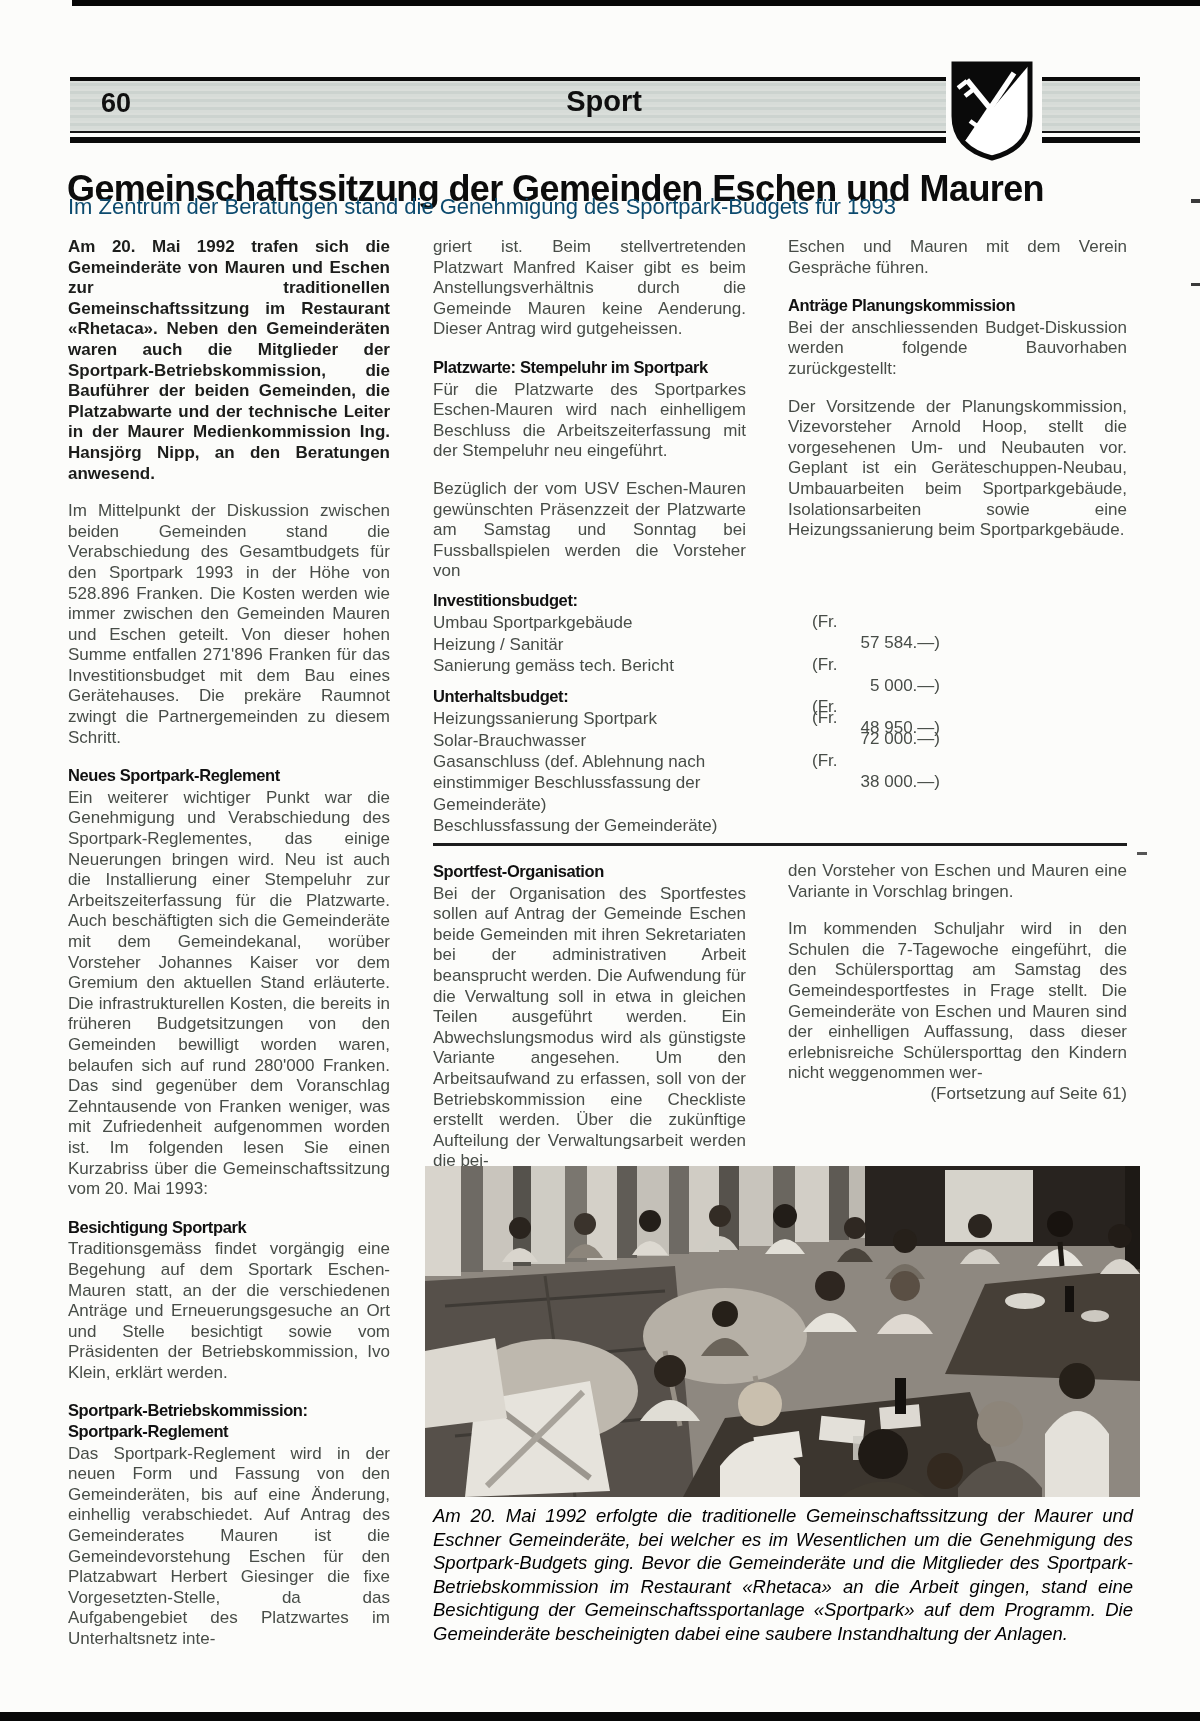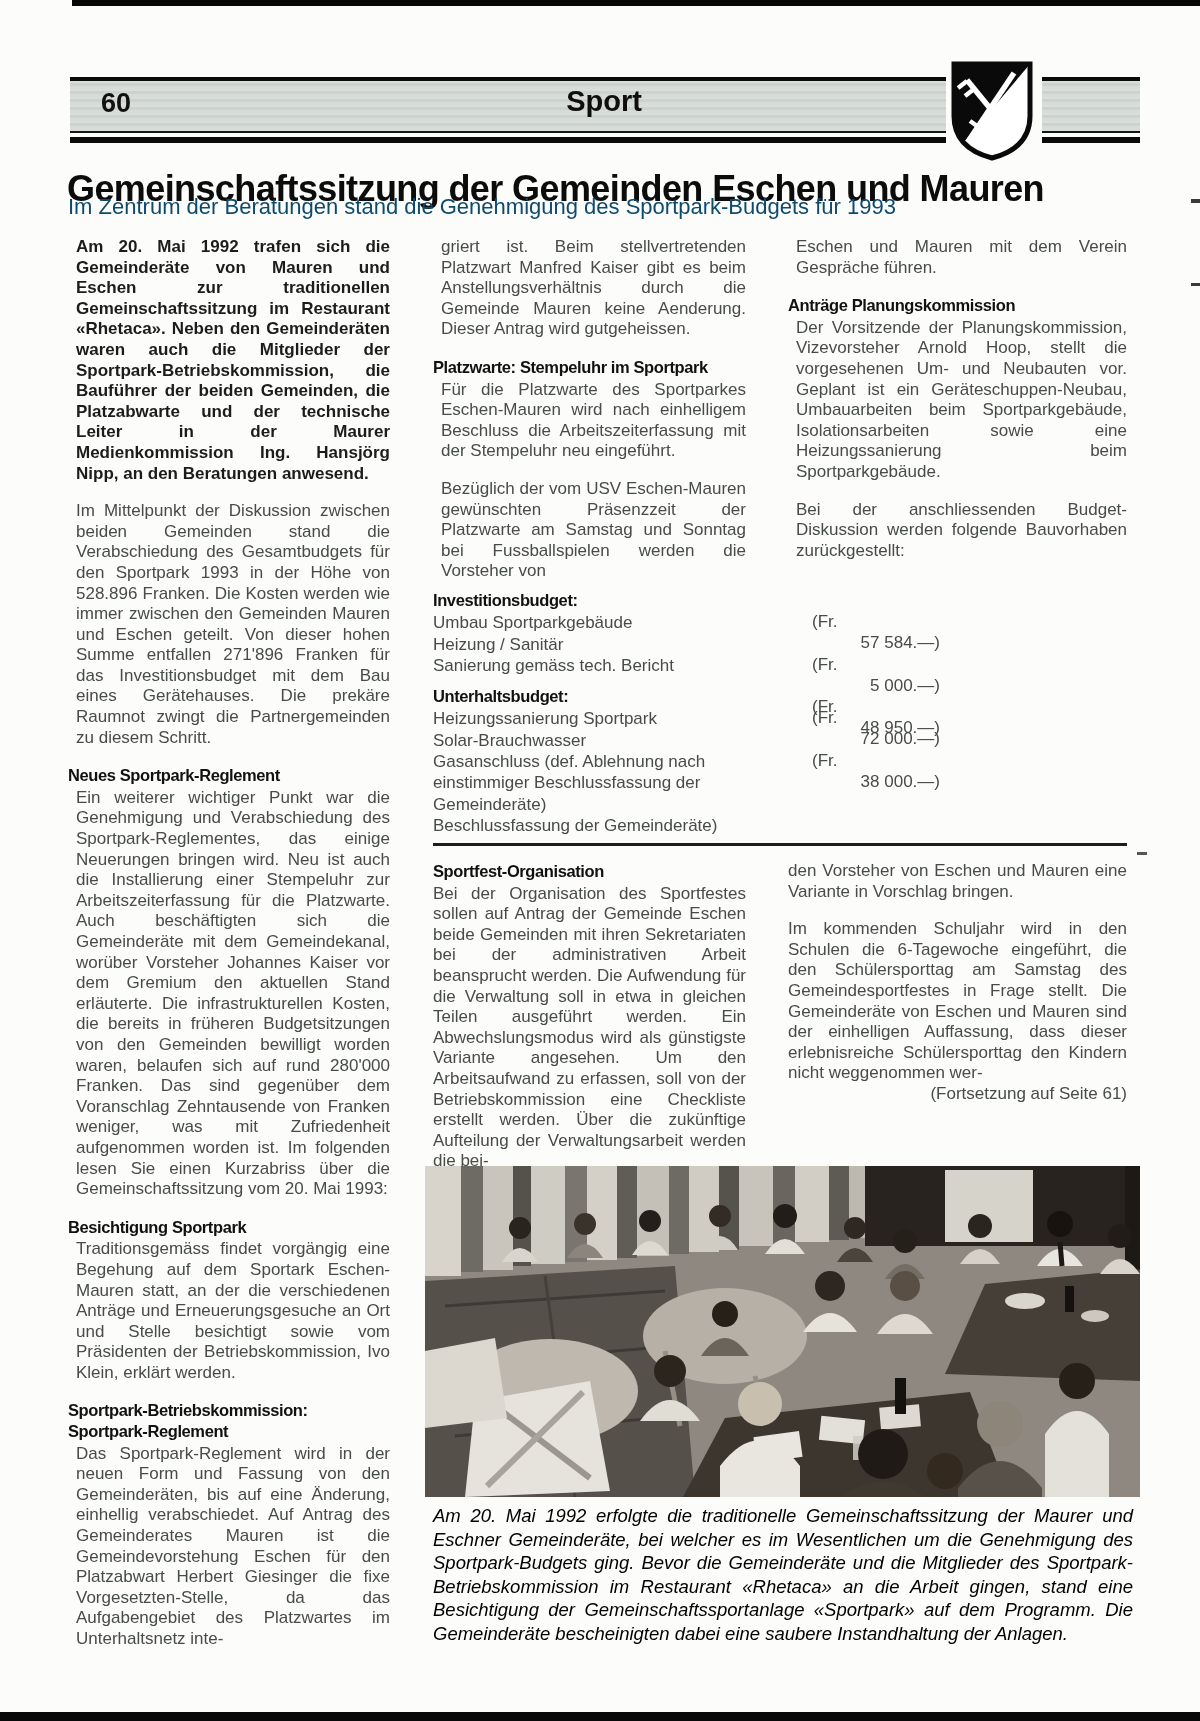--- a/index.html
+++ b/index.html
@@ -36,21 +36,21 @@
   .title{position:absolute;left:67px;top:143px;width:1090px;font-size:36px;line-height:44px;
     font-weight:bold;color:#0c0c0c;letter-spacing:-0.6px;}
   .subtitle{position:absolute;left:68px;top:194px;width:1020px;font-size:22px;color:#0c4a6e;}
 
   
   .col{position:absolute;top:237px;font-size:17px;line-height:20.6px;color:#474c47;
     text-align:justify;hyphens:auto;}
   .col1{left:68px;width:322px;}
   .col2{left:433px;width:313px;}
   .col3{left:788px;width:339px;}
-  .col p{margin:0 0 17px 8px;}
+  .col p{margin:0 0 17px 0;}
   .col p:last-child{margin-bottom:0;}
   .lead{font-weight:bold;color:#1c1d1b;}
   .bh{font-weight:bold;color:#111;font-size:16.5px;letter-spacing:-0.4px;
     margin:0 8px 2px 0;text-align:left;white-space:nowrap;}
   .bh.wrap{white-space:normal;}
 
   
   .budget{position:absolute;left:433px;top:590px;width:313px;font-size:17px;
     line-height:21.3px;color:#474c47;}
   .budget .bh{margin-bottom:1px;}
@@ -143,22 +143,22 @@
     <div class="bh group2">Unterhaltsbudget:</div>
     <div class="b-item">Heizungssanierung Sportpark</div>
     <div class="b-item">Solar-Brauchwasser</div>
     <div class="b-item">Gasanschluss (def. Ablehnung nach einstimmiger Beschlussfassung der Gemeinderäte)</div>
     <div class="b-item">Beschlussfassung der Gemeinderäte)</div>
   </div>
 
   <div class="col col3">
     <p>Eschen und Mauren mit dem Verein Gespräche führen.</p>
     <div class="bh">Anträge Planungskommission</div>
+    <p>Bei der anschliessenden Budget-Diskussion werden folgende Bauvorhaben zurückgestellt:</p>
     <p>Der Vorsitzende der Planungskommission, Vizevorsteher Arnold Hoop, stellt die vorgesehenen Um- und Neubauten vor. Geplant ist ein Geräteschuppen-Neubau, Umbauarbeiten beim Sportparkgebäude, Isolationsarbeiten sowie eine Heizungssanierung beim Sportparkgebäude.</p>
-    <p>Bei der anschliessenden Budget-Diskussion werden folgende Bauvorhaben zurückgestellt:</p>
   </div>
 
   <div class="amounts g1">
     <div class="row">
       <span>(Fr.</span>
       <span class="val">57 584.—)</span>
     </div>
     <div class="row">
       <span>(Fr.</span>
       <span class="val">5 000.—)</span>
@@ -181,21 +181,21 @@
 
   <div class="rule"></div>
 
   <div class="low l2">
     <div class="bh">Sportfest-Organisation</div>
     <p>Bei der Organisation des Sportfestes sollen auf Antrag der Gemeinde Eschen beide Gemeinden mit ihren Sekretariaten bei der administrativen Arbeit beansprucht werden. Die Aufwendung für die Verwaltung soll in etwa in gleichen Teilen ausgeführt werden. Ein Abwechslungsmodus wird als günstigste Variante angesehen. Um den Arbeitsaufwand zu erfassen, soll von der Betriebskommission eine Checkliste erstellt werden. Über die zukünftige Aufteilung der Verwaltungsarbeit werden die bei-</p>
   </div>
 
   <div class="low l3">
     <p>den Vorsteher von Eschen und Mauren eine Variante in Vorschlag bringen.</p>
-    <p style="margin-bottom:0">Im kommenden Schuljahr wird in den Schulen die 6-Tagewoche eingeführt, die den Schülersporttag am Samstag des Gemeindesportfestes in Frage stellt. Die Gemeinderäte von Eschen und Mauren sind der einhelligen Auffassung, dass dieser erlebnisreiche Schülersporttag den Kindern nicht weggenommen wer-</p>
+    <p style="margin-bottom:0">Im kommenden Schuljahr wird in den Schulen die 7-Tagewoche eingeführt, die den Schülersporttag am Samstag des Gemeindesportfestes in Frage stellt. Die Gemeinderäte von Eschen und Mauren sind der einhelligen Auffassung, dass dieser erlebnisreiche Schülersporttag den Kindern nicht weggenommen wer-</p>
     <p class="cont">(Fortsetzung auf Seite 61)</p>
   </div>
 
   <div class="photo">
     <svg viewBox="0 0 715 331" preserveAspectRatio="none" xmlns="http://www.w3.org/2000/svg">
       <rect width="715" height="331" fill="#8e8880"></rect>
 
       <g>
         <rect x="0" y="0" width="36" height="110" fill="#d8d4cc"></rect>
         <rect x="36" y="0" width="22" height="106" fill="#6e6a64"></rect>

